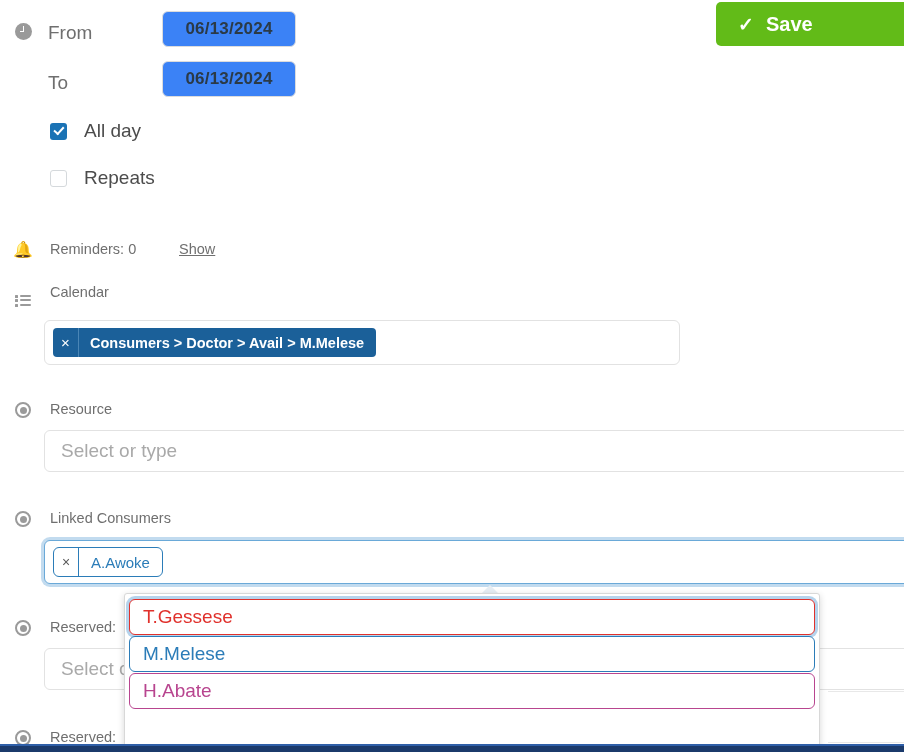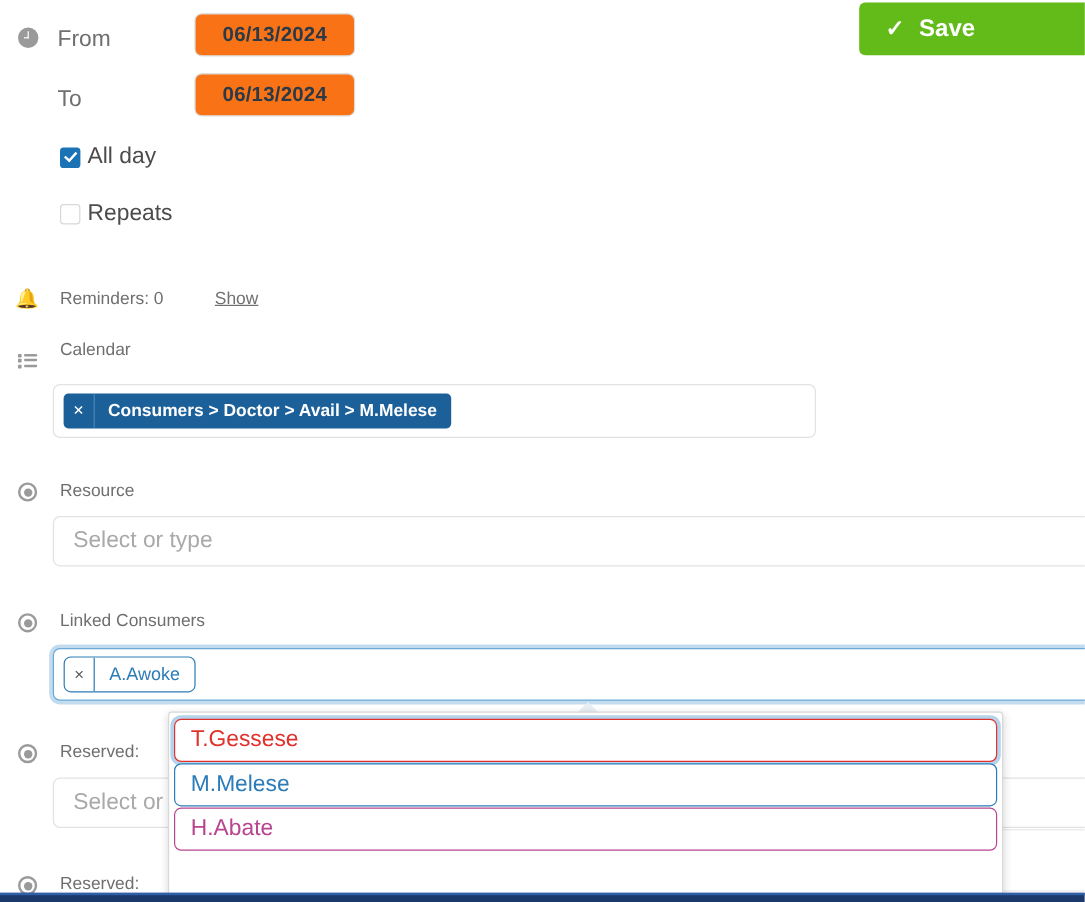--- a/index.html
+++ b/index.html
@@ -75,21 +75,21 @@
     white-space: nowrap;
   }
   .field-label.small { font-size: 14.5px; }
 
   
   .date-input {
     position: absolute;
     width: 134px; height: 36px;
     border: 1px solid #dcdcdc;
     border-radius: 6px;
-    background: #f97316;
+    background: #3b82f6;
     display: flex; align-items: center; justify-content: center;
     font-size: 17px;
     font-weight: bold;
     color: #2b3a46;
     letter-spacing: .2px;
   }
 
   
   .cbx-row { position: absolute; display: flex; align-items: center; }
   .cbx {
@@ -101,21 +101,21 @@
   .cbx.checked { background: #1b73b5; }
   .cbx.checked::after {
     content: "";
     width: 4px; height: 8px;
     border: solid #ffffff;
     border-width: 0 2px 2px 0;
     transform: rotate(42deg) translate(-1px,-1px);
   }
   .cbx.unchecked { background: #ffffff; border: 1.5px solid #d5d9dc; }
   .cbx-label {
-    margin-left: 6px;
+    margin-left: 17px;
     font-size: 19px;
     color: #4c4c4c;
   }
 
   
   .show-link {
     position: absolute;
     color: #6f6f6f;
     font-size: 14.5px;
     text-decoration: underline;
@@ -218,21 +218,21 @@
   
   .bg-rule {
     position: absolute;
     height: 1px;
     background: #e8e8e8;
   }
 
   
   .dd-panel {
     position: absolute;
-    left: 140px; top: 593px;
+    left: 124px; top: 593px;
     width: 696px;
     background: #ffffff;
     border: 1px solid #d8d8d8;
     border-radius: 3px;
     box-shadow: 0 2px 7px rgba(0,0,0,.16);
     padding: 5px 4px 20px 4px;
     overflow: hidden;
     height: 159px;
   }
   .dd-arrow {

